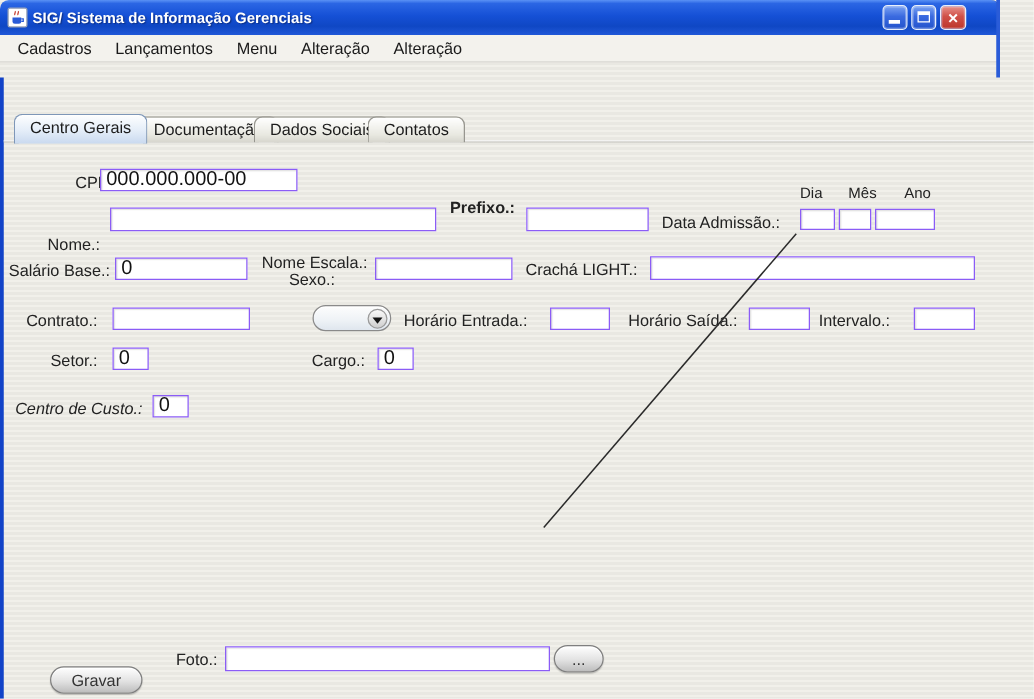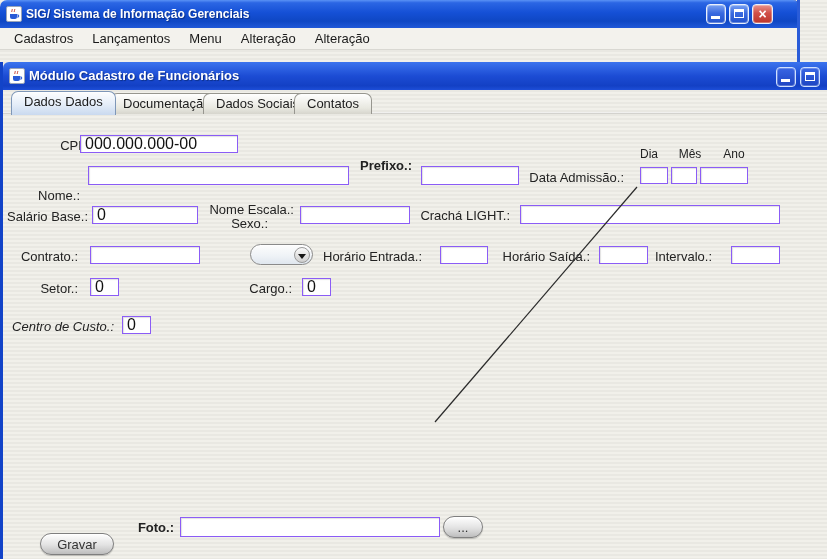--- a/index.html
+++ b/index.html
@@ -116,39 +116,23 @@
 <div class="menubar">
   <span class="menu-item">Cadastros</span>
   <span class="menu-item">Lançamentos</span>
   <span class="menu-item">Menu</span>
   <span class="menu-item">Alteração</span>
   <span class="menu-item">Alteração</span>
 </div>
 <div class="outer-right-border"></div>
 
 <div class="module">
-  <div class="module-titlebar">
-    <span class="java-icon" style="top:6px;">
-      <svg width="12" height="12" viewBox="0 0 12 12">
-        <path d="M2 6 h7 v3 a2 2 0 0 1 -2 2 h-3 a2 2 0 0 1 -2 -2 z" fill="#2a5bd7"></path>
-        <path d="M9 7 h1.6 v2 h-1.6" fill="none" stroke="#2a5bd7" stroke-width="1"></path>
-        <path d="M4 1 c1 1 -1 2 0 3 M6.5 1 c1 1 -1 2 0 3" fill="none" stroke="#c43a2c" stroke-width="1"></path>
-      </svg>
-    </span>
-    <span class="title">Módulo Cadastro de Funcionários</span>
-    <span class="mod-btn" style="left:773px;">
-        <span class="glyph-min"></span>
-      </span>
-    <span class="mod-btn" style="left:797px;">
-        <span class="glyph-max"></span>
-      </span>
-  </div>
 
   <div class="tabstrip">
-    <span class="tab selected" style="left:8px;">Dados Dados</span>
+    <span class="tab selected" style="left:8px;">Centro Gerais</span>
     <span class="tab" style="left:107px;">Documentação</span>
     <span class="tab" style="left:200px;">Dados Sociais</span>
     <span class="tab" style="left:291px;">Contatos</span>
   </div>
   <div class="tabline"></div>
 </div>
 
 <span class="lbl r" style="left:34px; top:138px; width:58px;">CPF.:</span>
 <input class="tf" style="left: 80px; top: 135px; width: 158px; height: 18px;" value="000.000.000-00">
 
@@ -197,19 +181,19 @@
 <span class="lbl r" style="left:36px; top:281px; width:42px;">Setor.:</span>
 <input class="tf" style="left: 90px; top: 278px; width: 29px; height: 18px;" value="0">
 
 <span class="lbl r" style="left:246px; top:281px; width:46px;">Cargo.:</span>
 <input class="tf" style="left: 302px; top: 278px; width: 29px; height: 18px;" value="0">
 
 <span class="lbl r" style="left:2px; top:319px; width:112px;font-style:italic;">Centro de Custo.:</span>
 <input class="tf" style="left: 122px; top: 316px; width: 29px; height: 18px;" value="0">
 
 <button class="pill-btn" style="left:40px; top:533px; width:74px; height:22px;">Gravar</button>
-<span class="lbl r" style="left:136px; top:520px; width:38px;font-weight:bold;">Foto.:</span>
+<span class="lbl r" style="left:136px; top:520px; width:38px;">Foto.:</span>
 <input class="tf" style="left: 180px; top: 517px; width: 260px; height: 20px;" value="">
 <button class="pill-btn" style="left:443px; top:516px; width:40px; height:22px;">...</button>
 
 <svg class="stray" width="827" height="559">
   <line x1="637" y1="187" x2="435" y2="422" stroke="#2a2a2a" stroke-width="1.2"></line>
 </svg>
 
 </body></html>

